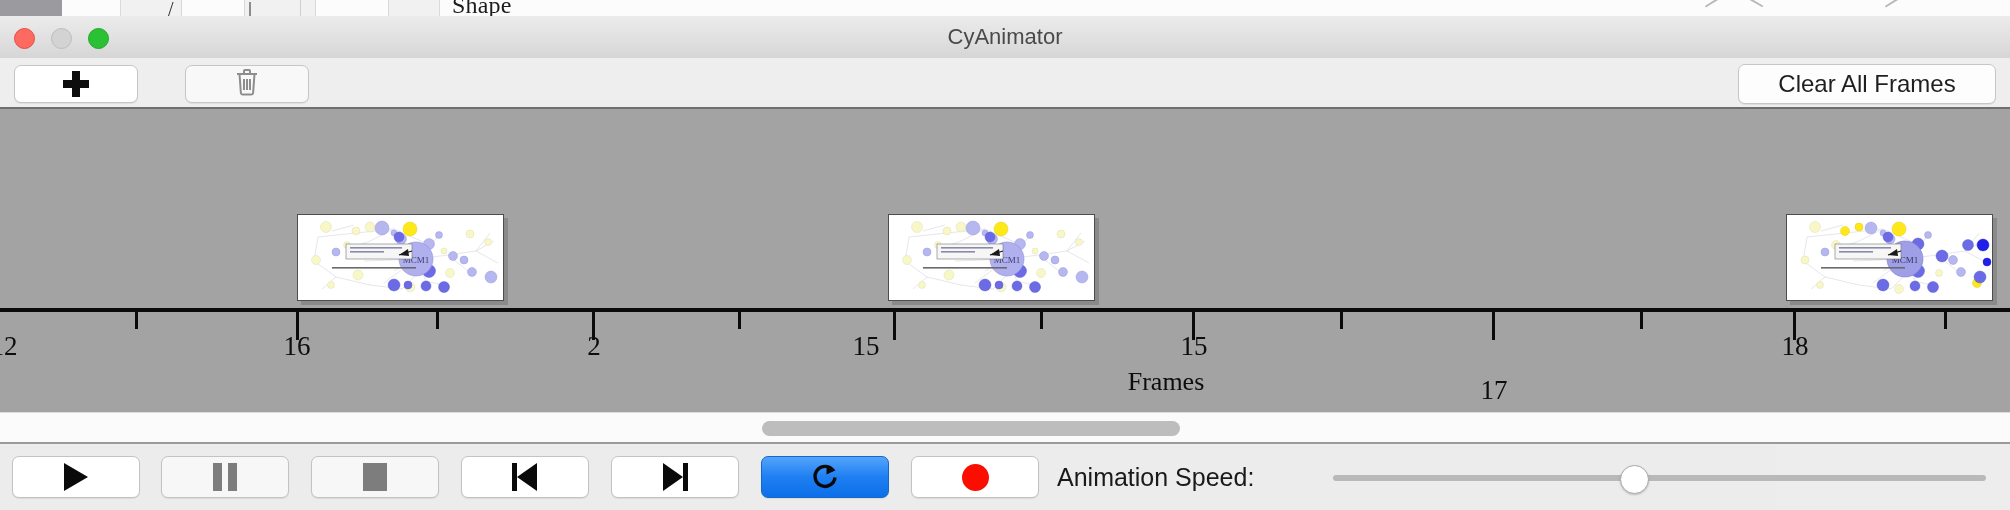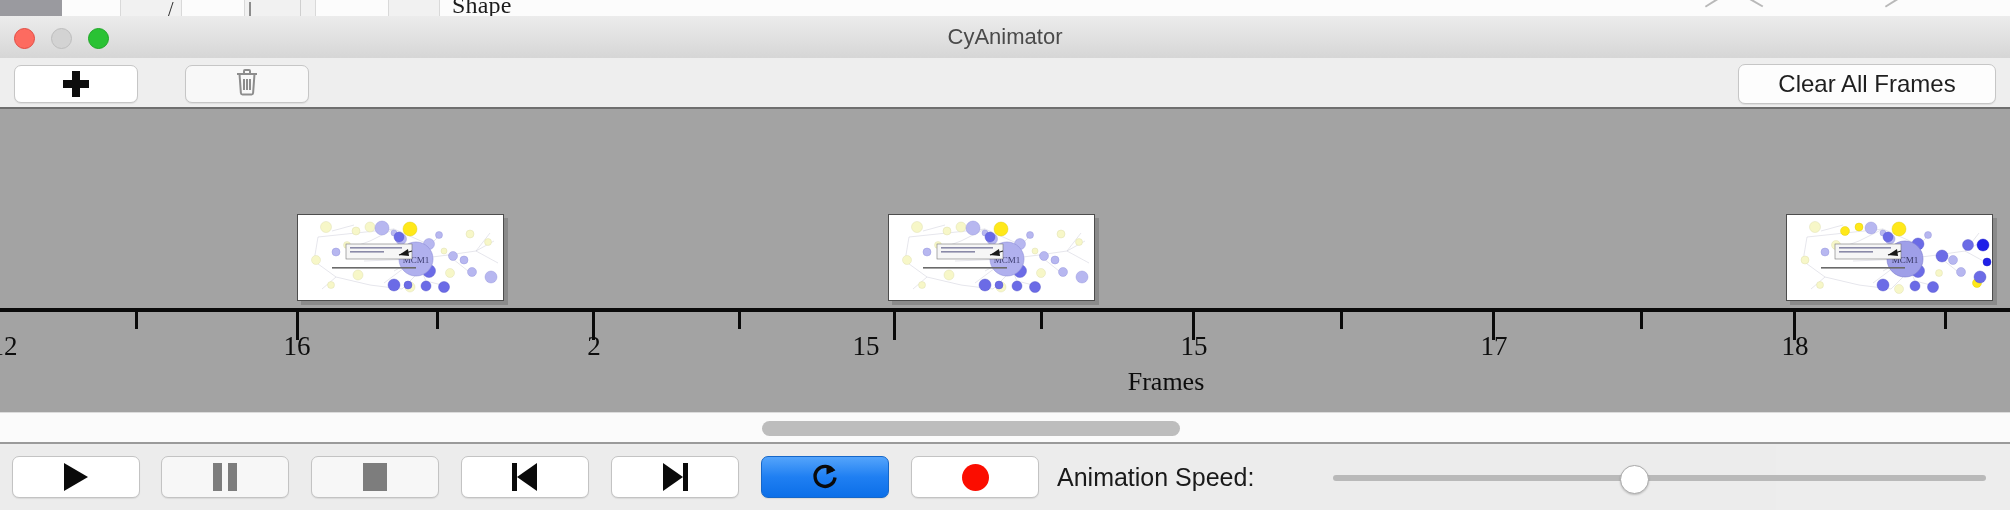--- a/index.html
+++ b/index.html
@@ -551,21 +551,21 @@
     <div class="tick major" style="left:1492px;"></div>
     <div class="tick minor" style="left:1640px;"></div>
     <div class="tick major" style="left:1793px;"></div>
     <div class="tick minor" style="left:1944px;"></div>
 
     <div class="tick-label" style="left:4px;">12</div>
     <div class="tick-label" style="left:297px;">16</div>
     <div class="tick-label" style="left:594px;">2</div>
     <div class="tick-label" style="left:866px;">15</div>
     <div class="tick-label" style="left:1194px;">15</div>
-    <div class="tick-label" style="left:1494px;">17</div>
+    <div class="tick-label" style="left:1494px;margin-top:44px;">17</div>
     <div class="tick-label" style="left:1795px;">18</div>
 
     <div class="axis-title" style="left:1166px;">Frames</div>
   </div>
 
   <div class="hscroll">
     <div class="hscroll-thumb"></div>
   </div>
 
   <div class="controls">

